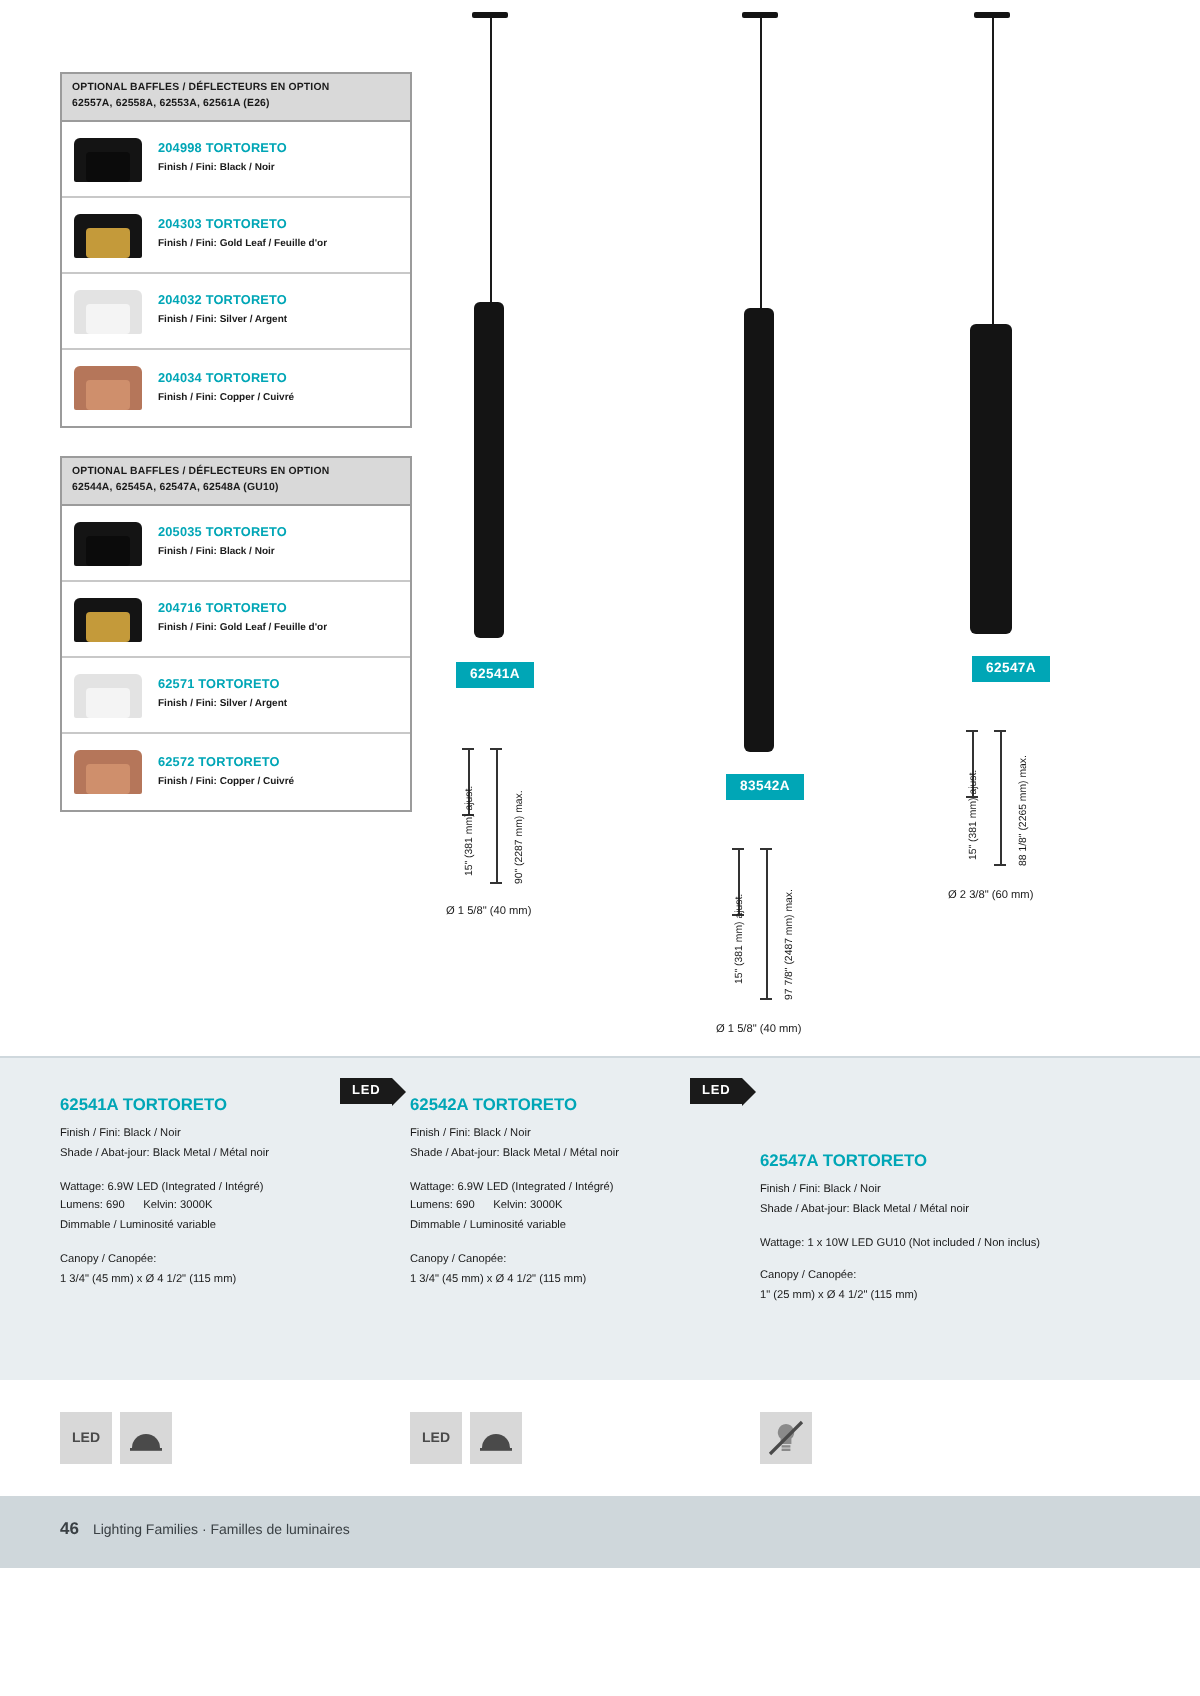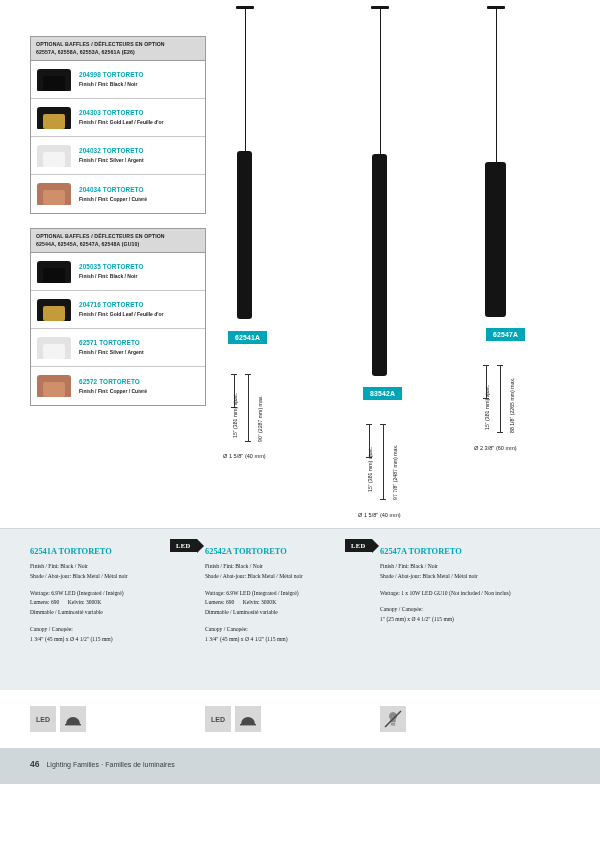--- a/index.html
+++ b/index.html
@@ -104,21 +104,20 @@
     font-size: 5.6px;
     color: #1a1a1a;
     white-space: nowrap;
   }
 
   
   .spec-band {
     position: absolute; left: 0; top: 528px; width: 600px; height: 162px;
     background: #e9eef1;
     border-top: 1px solid #cfd8dd;
-    font-family: Liberation Serif, serif;
   }
   .spec-col { position: absolute; top: 18px; }
   .spec-title { font-size: 8.4px; font-weight: bold; color: #00a6b6; margin-bottom: 6px; }
   .spec-title .nm { color: #00a6b6; }
   .spec-line { font-size: 5.6px; color: #1a1a1a; line-height: 1.75; }
   .spec-gap { height: 7px; }
   .led-flag {
     position: absolute;
     background: #1a1a1a;
     color: #fff;
@@ -336,21 +335,21 @@
       <div class="spec-line">Shade / Abat-jour: Black Metal / Métal noir</div>
       <div class="spec-gap"></div>
       <div class="spec-line">Wattage: 6.9W LED (Integrated / Intégré)</div>
       <div class="spec-line"><span>Lumens: 690</span>&nbsp;&nbsp;&nbsp;&nbsp;&nbsp;&nbsp;<span>Kelvin: 3000K</span></div>
       <div class="spec-line">Dimmable / Luminosité variable</div>
       <div class="spec-gap"></div>
       <div class="spec-line">Canopy / Canopée:</div>
       <div class="spec-line">1 3/4" (45 mm) x Ø 4 1/2" (115 mm)</div>
     </div>
 
-    <div class="spec-col" style="left:380px; width:190px;">
+    <div class="spec-col" style="left:380px; width:190px;margin-top:28px;">
       <div class="spec-title"><span>62547A</span> <span class="nm">TORTORETO</span></div>
       <div class="spec-line">Finish / Fini: Black / Noir</div>
       <div class="spec-line">Shade / Abat-jour: Black Metal / Métal noir</div>
       <div class="spec-gap"></div>
       <div class="spec-line">Wattage: 1 x 10W LED GU10 (Not included / Non inclus)</div>
       <div class="spec-gap"></div>
       <div class="spec-line">Canopy / Canopée:</div>
       <div class="spec-line">1" (25 mm) x Ø 4 1/2" (115 mm)</div>
     </div>
   </div>

